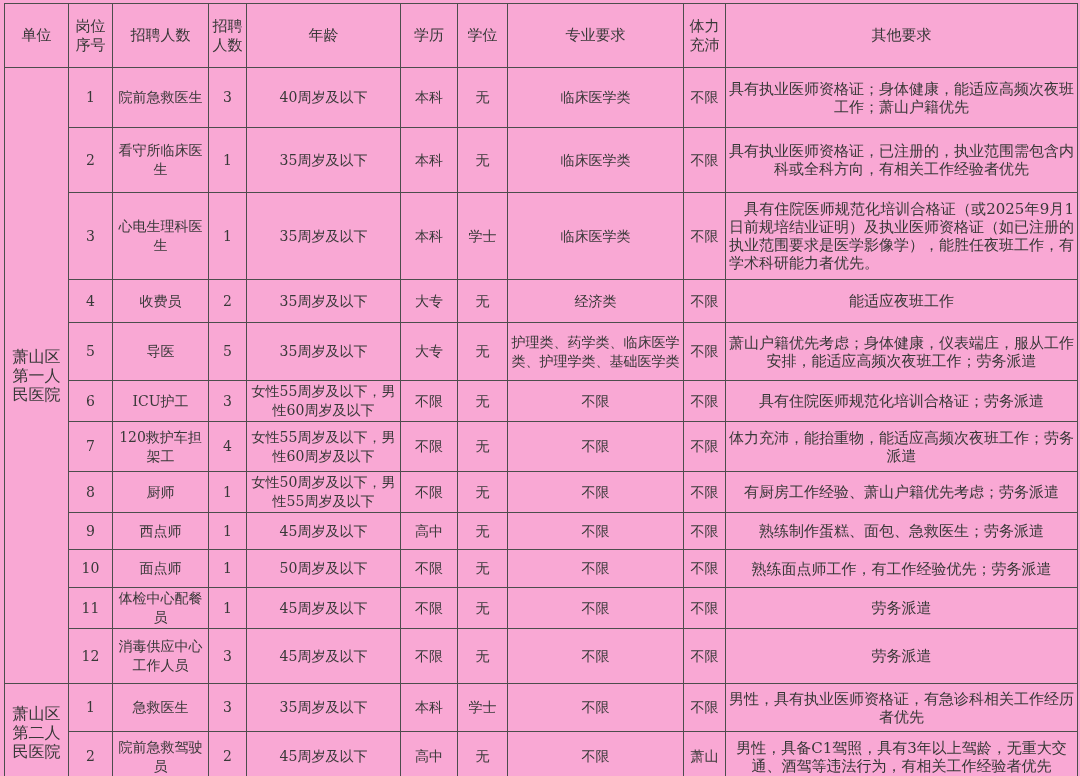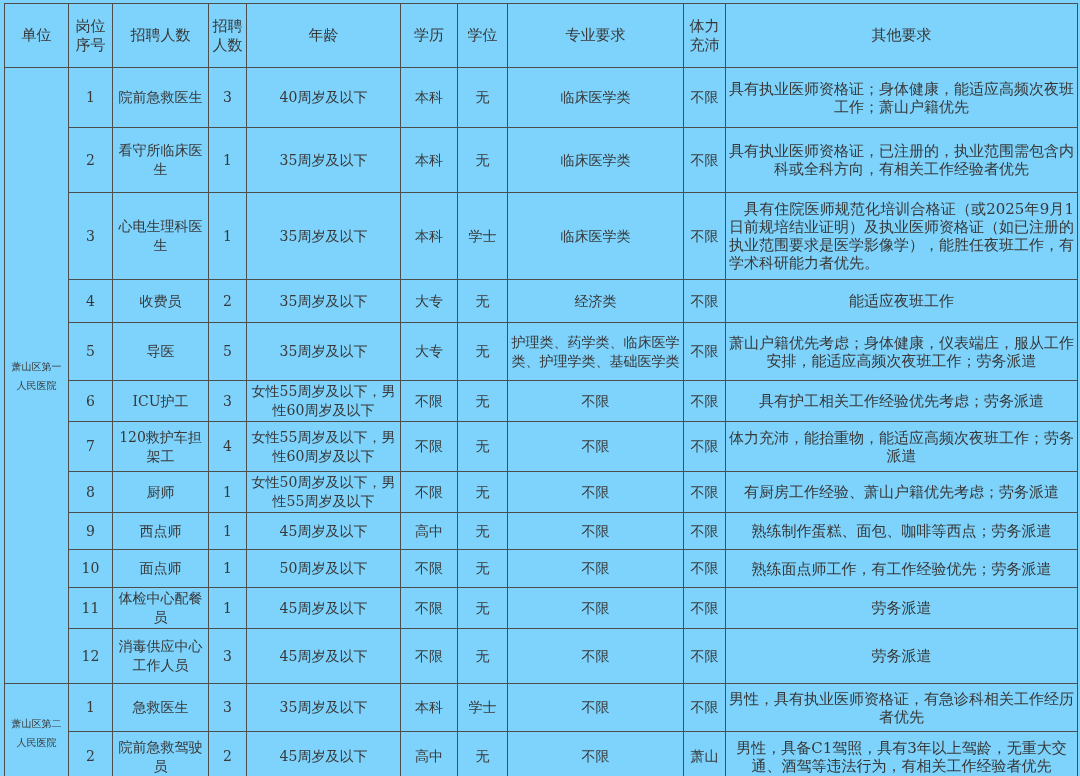--- a/index.html
+++ b/index.html
@@ -1,21 +1,21 @@
 <!DOCTYPE html>
 <html><head>
 <meta charset="utf-8">
 <style>
   * { margin: 0; padding: 0; box-sizing: border-box; }
   html, body { background: #ffffff; }
   .page {
     position: relative;
     width: 1080px;
     height: 776px;
-    background: #7dd3fc;
+    background: #f9a8d4;
     overflow: hidden;
     font-family: "DejaVu Serif", "Liberation Serif", serif;
     color: #383838;
   }
   table.recruit {
     border-collapse: collapse;
     table-layout: fixed;
     width: 1073px;
     margin: 3px 0 0 4px;
   }
@@ -30,21 +30,21 @@
     overflow: hidden;
     word-break: break-word;
   }
   .recruit thead tr { height: 64px; }
   .recruit th { font-size: 15px; }
   .recruit td.cell-other { font-size: 15px; line-height: 18px; }
   .recruit td.cell-other.long-text {
     text-align: justify;
     text-indent: 1em;
   }
-  .recruit td.unit-cell { font-size: 10px; }
+  .recruit td.unit-cell { font-size: 16px; }
 </style>
 </head>
 <body>
 
 <div class="page">
   <table class="recruit">
     <colgroup>
       <col style="width:64px">
         <col style="width:44px">
         <col style="width:96px">
@@ -129,21 +129,21 @@
         </tr>
         <tr style="height: 40px;">
           <td class="cell-no">6</td>
           <td class="cell-position">ICU护工</td>
           <td class="cell-count">3</td>
           <td class="cell-age">女性55周岁及以下，男性60周岁及以下</td>
           <td class="cell-education">不限</td>
           <td class="cell-degree">无</td>
           <td class="cell-major">不限</td>
           <td class="cell-residency">不限</td>
-          <td class="cell-other">具有护工相关工作经验优先考虑；劳务派遣</td>
+          <td class="cell-other">具有住院医师规范化培训合格证；劳务派遣</td>
         </tr>
         <tr style="height: 50px;">
           <td class="cell-no">7</td>
           <td class="cell-position">120救护车担架工</td>
           <td class="cell-count">4</td>
           <td class="cell-age">女性55周岁及以下，男性60周岁及以下</td>
           <td class="cell-education">不限</td>
           <td class="cell-degree">无</td>
           <td class="cell-major">不限</td>
           <td class="cell-residency">不限</td>
@@ -162,21 +162,21 @@
         </tr>
         <tr style="height: 37px;">
           <td class="cell-no">9</td>
           <td class="cell-position">西点师</td>
           <td class="cell-count">1</td>
           <td class="cell-age">45周岁及以下</td>
           <td class="cell-education">高中</td>
           <td class="cell-degree">无</td>
           <td class="cell-major">不限</td>
           <td class="cell-residency">不限</td>
-          <td class="cell-other">熟练制作蛋糕、面包、咖啡等西点；劳务派遣</td>
+          <td class="cell-other">熟练制作蛋糕、面包、急救医生；劳务派遣</td>
         </tr>
         <tr style="height: 38px;">
           <td class="cell-no">10</td>
           <td class="cell-position">面点师</td>
           <td class="cell-count">1</td>
           <td class="cell-age">50周岁及以下</td>
           <td class="cell-education">不限</td>
           <td class="cell-degree">无</td>
           <td class="cell-major">不限</td>
           <td class="cell-residency">不限</td>

